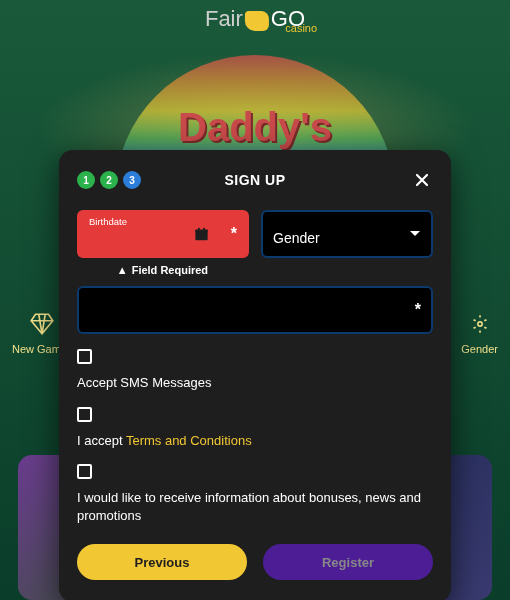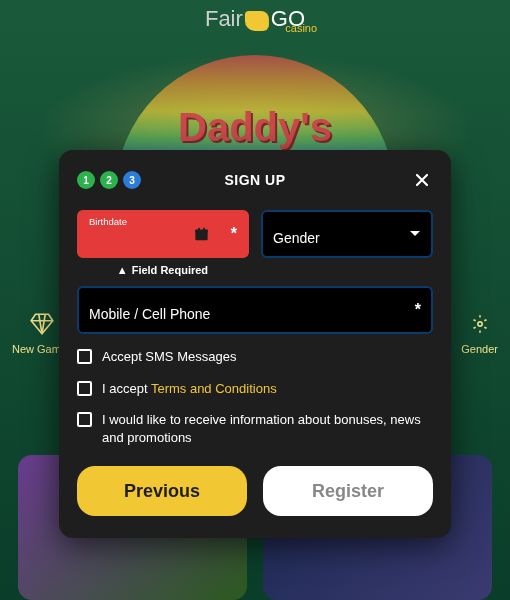--- a/index.html
+++ b/index.html
@@ -29,27 +29,27 @@
 .row { display: flex; gap: 12px; margin-bottom: 6px; }
 .field { position: relative; border: 2px solid #0a3a6e; border-radius: 6px; background: #000000; height: 48px; flex: 1; padding: 4px 34px 4px 10px; }
 .field.error { border-color: #e53a3a; background: #e53a3a; }
 .field-label { font-size: 9.5px; color: #fff; display: block; }
 .field-value { font-size: 14px; color: #fff; margin-top: 1px; }
 .field-placeholder { font-size: 14px; color: #fff; line-height: 44px; }
 .req-star { position: absolute; right: 10px; top: 50%; transform: translateY(-50%); color: #fff; font-size: 16px; font-weight: 700; }
 .cal-icon { position: absolute; right: 38px; top: 50%; transform: translateY(-50%); width: 15px; height: 14px; }
 .chev { position: absolute; right: 10px; top: 50%; transform: translateY(-50%); }
 .err-text { color: #fff; font-size: 11px; font-weight: 700; text-align: center; margin: 4px 0 10px; display: flex; align-items: center; justify-content: center; gap: 4px; }
-.check-row { display: flex; align-items: flex-start; gap: 10px; margin: 14px 0; color: #fff; font-size: 13px; line-height: 1.35; }
+.check-row { display: flex; align-items: flex-start; gap: 10px; margin: 14px 0; color: #fff; font-size: 13px; line-height: 1.35; flex-direction: column; }
 .check-box { width: 15px; height: 15px; border: 2px solid #fff; border-radius: 2px; flex-shrink: 0; margin-top: 1px; cursor: pointer; }
 .terms-link { color: #f2c734; cursor: pointer; }
 .btn-row { display: flex; gap: 16px; margin-top: 20px; }
-.btn { flex: 1; height: 50px; border-radius: 18px; border: none; font-size: 18px; font-weight: 600; cursor: pointer; }
+.btn { flex: 1; height: 36px; border-radius: 18px; border: none; font-size: 13px; font-weight: 600; cursor: pointer; }
 .btn-prev { background: #f2c734; color: #1e1e1e; }
-.btn-reg { background: #ffffff; color: #888; cursor: not-allowed; }
+.btn-reg { background: #4c1d95; color: #888; cursor: not-allowed; }
 </style>
 </head>
 <body>
 
 <div class="bg"></div>
 <div class="bg-art"></div>
 <div class="rainbow"></div>
 
 <div class="logo">
   <span>Fair</span>
@@ -115,21 +115,20 @@
         </svg>
     </div>
   </div>
 
   <div class="err-text" style="width:48%;">
     <span>▲</span>
     <span>Field Required</span>
   </div>
 
   <div class="field" style="margin-bottom:6px;">
-    <div class="field-placeholder">Mobile / Cell Phone</div>
     <span class="req-star">*</span>
   </div>
 
   <div class="check-row">
     <div class="check-box"></div>
     <span>Accept SMS Messages</span>
   </div>
 
   <div class="check-row">
     <div class="check-box"></div>

